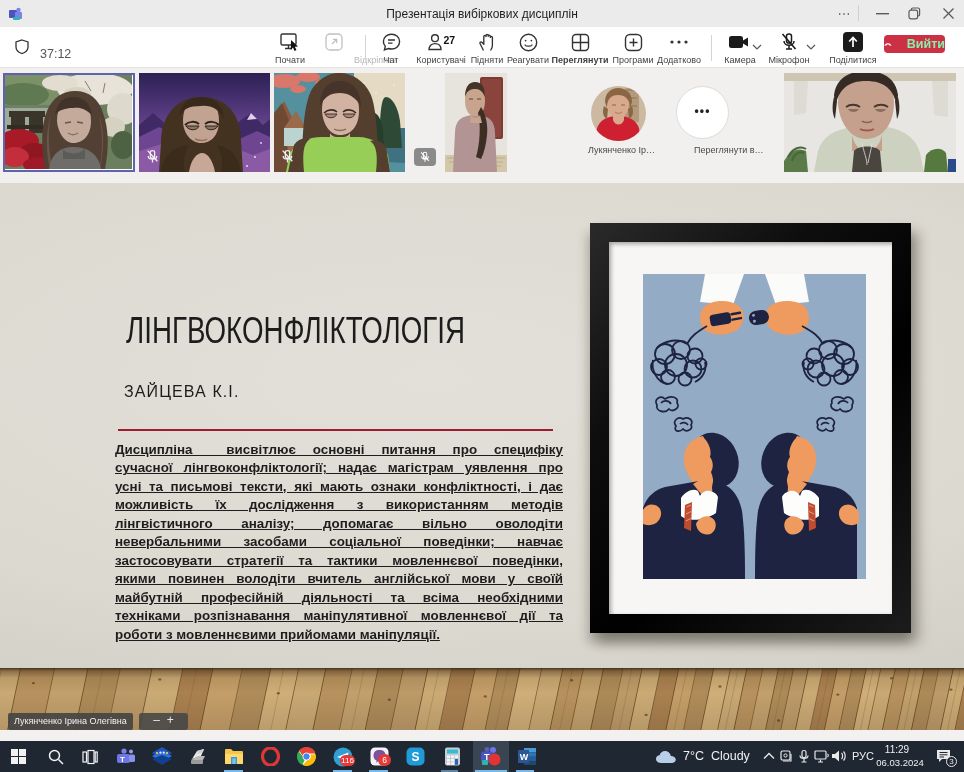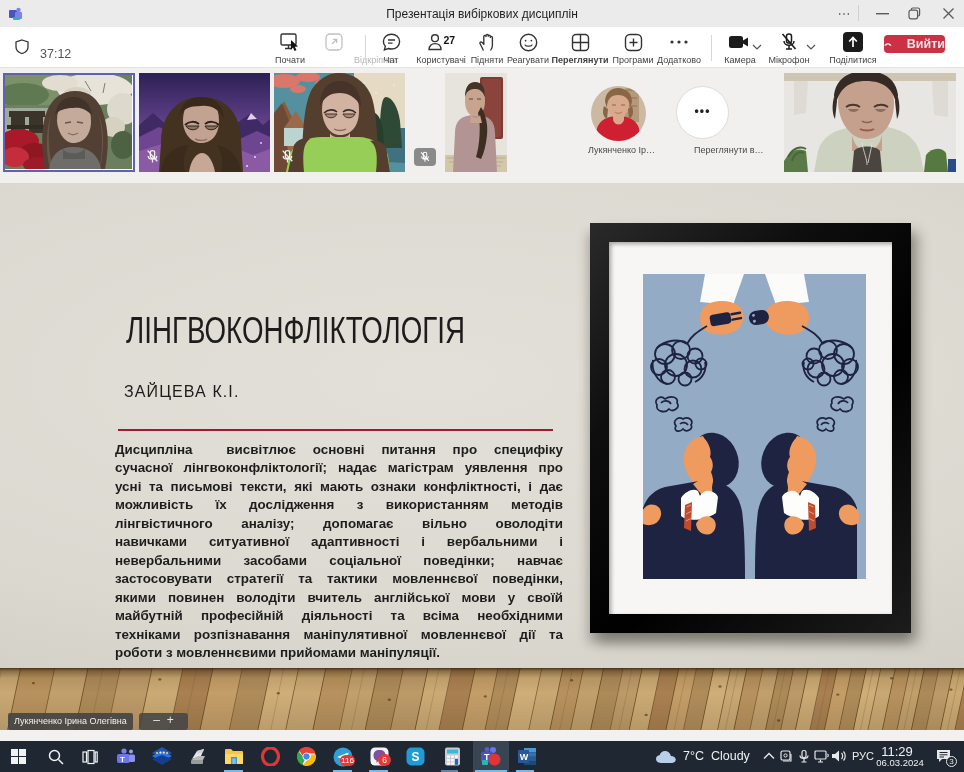--- a/index.html
+++ b/index.html
@@ -31,21 +31,21 @@
   #floorshade { position:absolute; left:0; top:485px; width:964px; height:62px;
       background:linear-gradient(180deg, rgba(52,34,14,0.85) 0%, rgba(62,42,18,0.45) 5%, rgba(60,40,15,0.10) 16%, rgba(0,0,0,0) 40%, rgba(0,0,0,0.10) 100%); }
 
   
   #slidetitle { position:absolute; left:126px; top:127px; font-size:36px; color:#1c1c1c;
      letter-spacing:0px; transform:scaleX(0.77); transform-origin:0 0; white-space:nowrap; }
   #subtitle { position:absolute; left:124px; top:200px; font-size:16px; color:#1c1c1c; letter-spacing:1.1px;}
   #redline { position:absolute; left:118px; top:246px; width:435px; height:2px; background:#9e1b30; }
   #para { position:absolute; left:115px; top:258px; width:448px; font-size:13.4px; line-height:18.45px;
           font-weight:bold; color:#1d1d1d; }
-  #para div { text-align:justify; text-align-last:justify; white-space:nowrap; }
+  #para div { text-align:justify; text-align-last:justify; white-space:nowrap;text-decoration:underline; }
   #para div.last { text-align-last:left; }
 
   
   #namebadge { position:absolute; left:8px; top:530px; height:17px; background:rgba(68,68,68,0.9);
      border-radius:2px; color:#f2f2f2; font-size:9px; line-height:17px; padding:0 6px; }
   #zoomctrl { position:absolute; left:139px; top:530px; width:49px; height:17px; background:rgba(70,70,70,0.88);
      border-radius:3px; color:#e8e8e8; font-size:12px; line-height:15px; text-align:center; }
 
   
   #taskbar { position:absolute; left:0; top:741px; width:964px; height:31px; background:#1f2733; }
@@ -202,21 +202,21 @@
         <rect x="1" y="1" width="20" height="20" rx="4" fill="#1b1b1b"></rect>
         <path d="M11 16 V7 M7.2 10.5 L11 6.5 L14.8 10.5" fill="none" stroke="#fff" stroke-width="1.7"></path>
       </svg>
         </div>
       <div class="lb">Поділитися</div>
     </div>
     <div class="abs" style="left:884px;top:8px;width:61px;height:18px;background:#cb3045;border-radius:4px;display:flex;align-items:center;justify-content:center;">
       <svg width="16" height="9" viewBox="0 0 16 9" style="margin-right:4px">
           <path d="M1.2 5.4 C4.8 1 11.2 1 14.8 5.4 C15.4 6.2 14.8 7.4 13.8 7.1 L11 6.2 C10.4 6 10.1 5.5 10.2 4.9 C8.6 4.2 7.4 4.2 5.8 4.9 C5.9 5.5 5.6 6 5 6.2 L2.2 7.1 C1.2 7.4 0.6 6.2 1.2 5.4 Z" fill="#fff"></path>
         </svg>
-      <span style="color:#e5e5e5;font-size:12.5px;font-weight:bold;margin-left:11px;">Вийти</span>
+      <span style="color:#86efac;font-size:12.5px;font-weight:bold;margin-left:11px;">Вийти</span>
     </div>
   </div>
 
   <div id="strip">
 
     <div class="tile" style="left:3px;width:132px;border:2.5px solid #5f62ae;box-shadow:inset 0 0 0 2px #fff;">
       <svg width="127" height="94" viewBox="0 0 127 94" preserveAspectRatio="none">
         <rect width="127" height="94" fill="#6b7f5e"></rect>
         <rect x="0" y="0" width="70" height="34" fill="#7d9168"></rect>
         <ellipse cx="18" cy="20" rx="26" ry="12" fill="#5f7a52"></ellipse>
@@ -530,21 +530,20 @@
 
     <div id="slidetitle">ЛІНГВОКОНФЛІКТОЛОГІЯ</div>
     <div id="subtitle">ЗАЙЦЕВА К.І.</div>
     <div id="redline"></div>
     <div id="para">
       <div>Дисципліна&nbsp; висвітлює основні питання про специфіку</div>
       <div>сучасної лінгвоконфліктології; надає магістрам уявлення про</div>
       <div>усні та письмові тексти, які мають ознаки конфліктності, і дає</div>
       <div>можливість їх дослідження з використанням методів</div>
       <div>лінгвістичного аналізу; допомагає вільно оволодіти</div>
-      <div>навичками ситуативної адаптивності і вербальними і</div>
       <div>невербальними засобами соціальної поведінки; навчає</div>
       <div>застосовувати стратегії та тактики мовленнєвої поведінки,</div>
       <div>якими повинен володіти вчитель англійської мови у своїй</div>
       <div>майбутній професійній діяльності та всіма необхідними</div>
       <div>техніками розпізнавання маніпулятивної мовленнєвої дії та</div>
       <div class="last">роботи з мовленнєвими прийомами маніпуляції.</div>
     </div>
 
     <div id="framewrap" style="position:absolute;left:590px;top:40px;width:321px;height:410px;">
       <div style="position:absolute;left:0;top:0;width:321px;height:410px;background:linear-gradient(135deg,#2a2a2a 0%,#0e0e0e 30%,#000 60%,#1c1c1c 100%);box-shadow:7px 9px 12px rgba(45,40,28,0.40), -3px 10px 10px rgba(45,40,28,0.22);"></div>
@@ -807,21 +806,21 @@
     <svg class="abs" style="left:814px;top:9px" width="16" height="13" viewBox="0 0 16 13">
         <rect x="1" y="1" width="11" height="8" rx="1" fill="none" stroke="#e8e8e8" stroke-width="1.2"></rect>
         <path d="M4 12 H9 M6.5 9.5 V12" stroke="#e8e8e8" stroke-width="1.2"></path>
         <path d="M13.5 4 C14.5 4.8 14.5 6.2 13.5 7" stroke="#e8e8e8" stroke-width="1.1" fill="none"></path>
       </svg>
     <svg class="abs" style="left:831px;top:8px" width="16" height="14" viewBox="0 0 16 14">
         <path d="M1 5 H4 L8 1.5 V12.5 L4 9 H1 Z" fill="#e8e8e8"></path>
         <path d="M10.5 4 C12 5.5 12 8.5 10.5 10 M12.5 2.5 C14.8 4.8 14.8 9.2 12.5 11.5" stroke="#e8e8e8" stroke-width="1.2" fill="none"></path>
       </svg>
     <div class="tray" style="left:852px;top:9px;font-size:11px;color:#f0f0f0;">РУС</div>
-    <div class="tray" style="left:876px;top:3px;width:42px;text-align:center;font-size:13px;color:#f0f0f0;">11:29</div>
+    <div class="tray" style="left:876px;top:3px;width:42px;text-align:center;font-size:10px;color:#f0f0f0;">11:29</div>
     <div class="tray" style="left:873px;top:16px;width:54px;text-align:center;font-size:9.5px;color:#f0f0f0;">06.03.2024</div>
     <svg class="abs" style="left:936px;top:8px" width="17" height="15" viewBox="0 0 17 15">
         <path d="M1 1 H14 V10 H6 L3 13 V10 H1 Z" fill="#e8e8e8"></path>
         <path d="M3.5 3.5 H11.5 M3.5 5.8 H11.5 M3.5 8 H8" stroke="#1f2733" stroke-width="1"></path>
       </svg>
     <div class="abs" style="left:946px;top:15px;width:11px;height:11px;border-radius:50%;background:#1f2733;border:1px solid #e8e8e8;color:#e8e8e8;font-size:8px;line-height:10px;text-align:center;">3</div>
   </div>
 
 </div>
 

